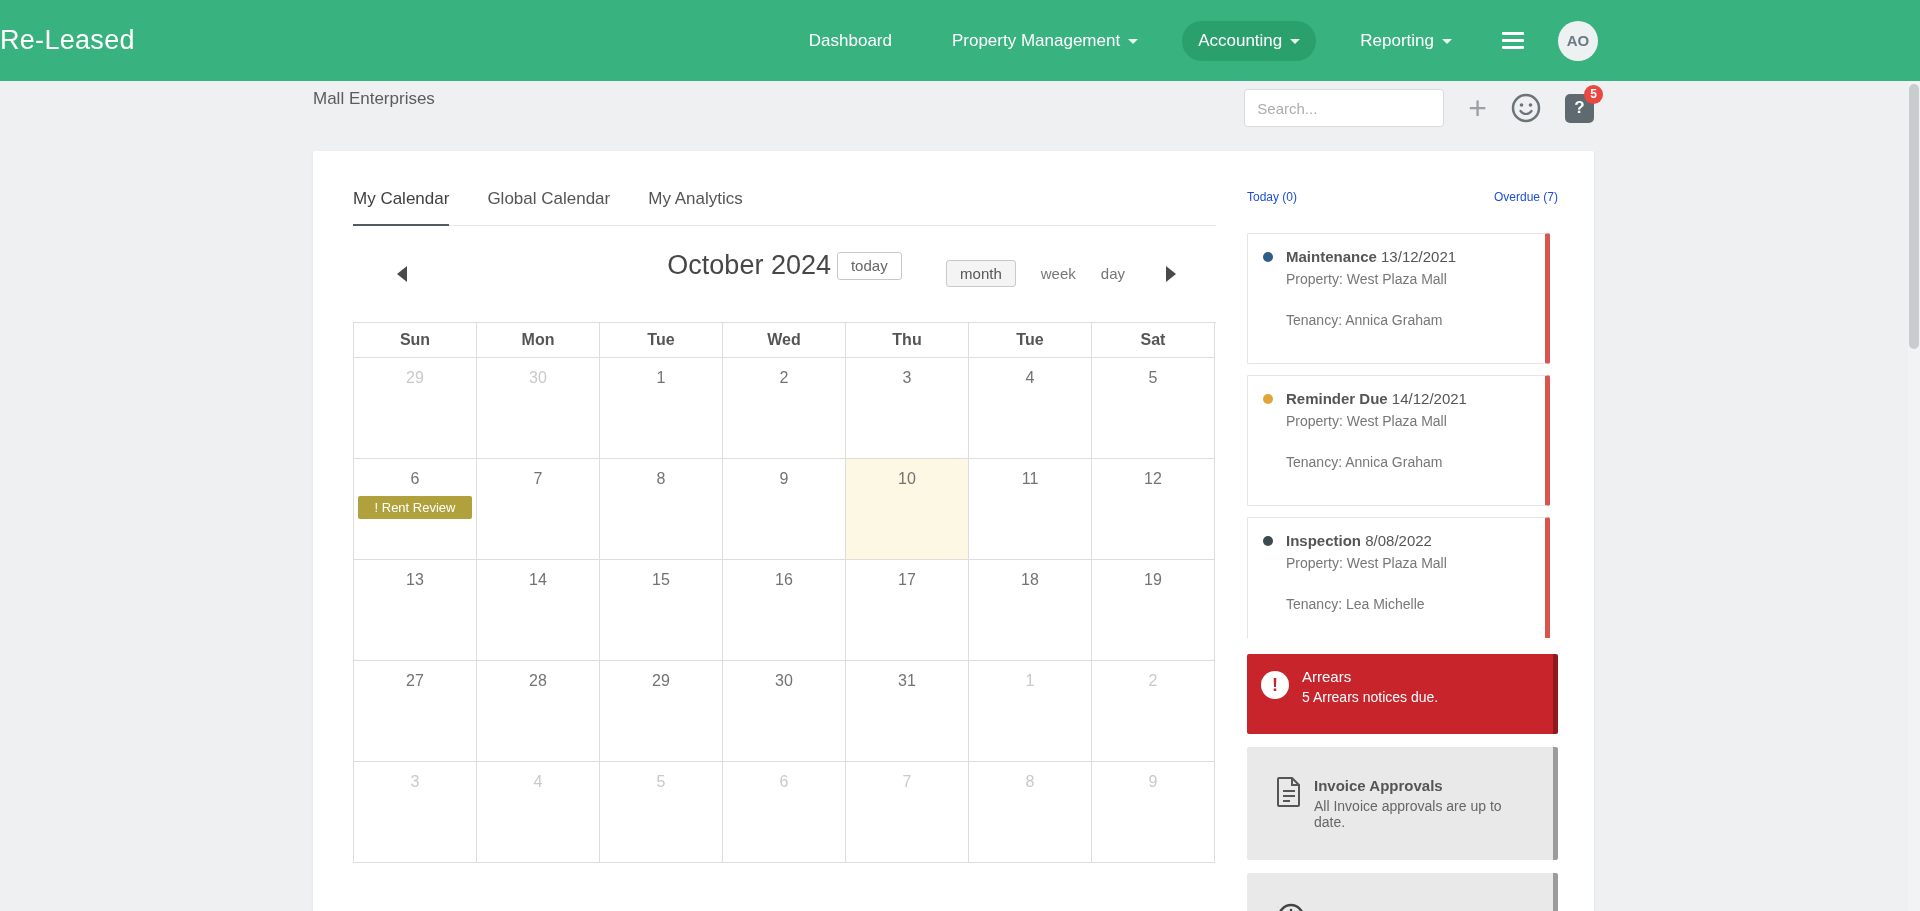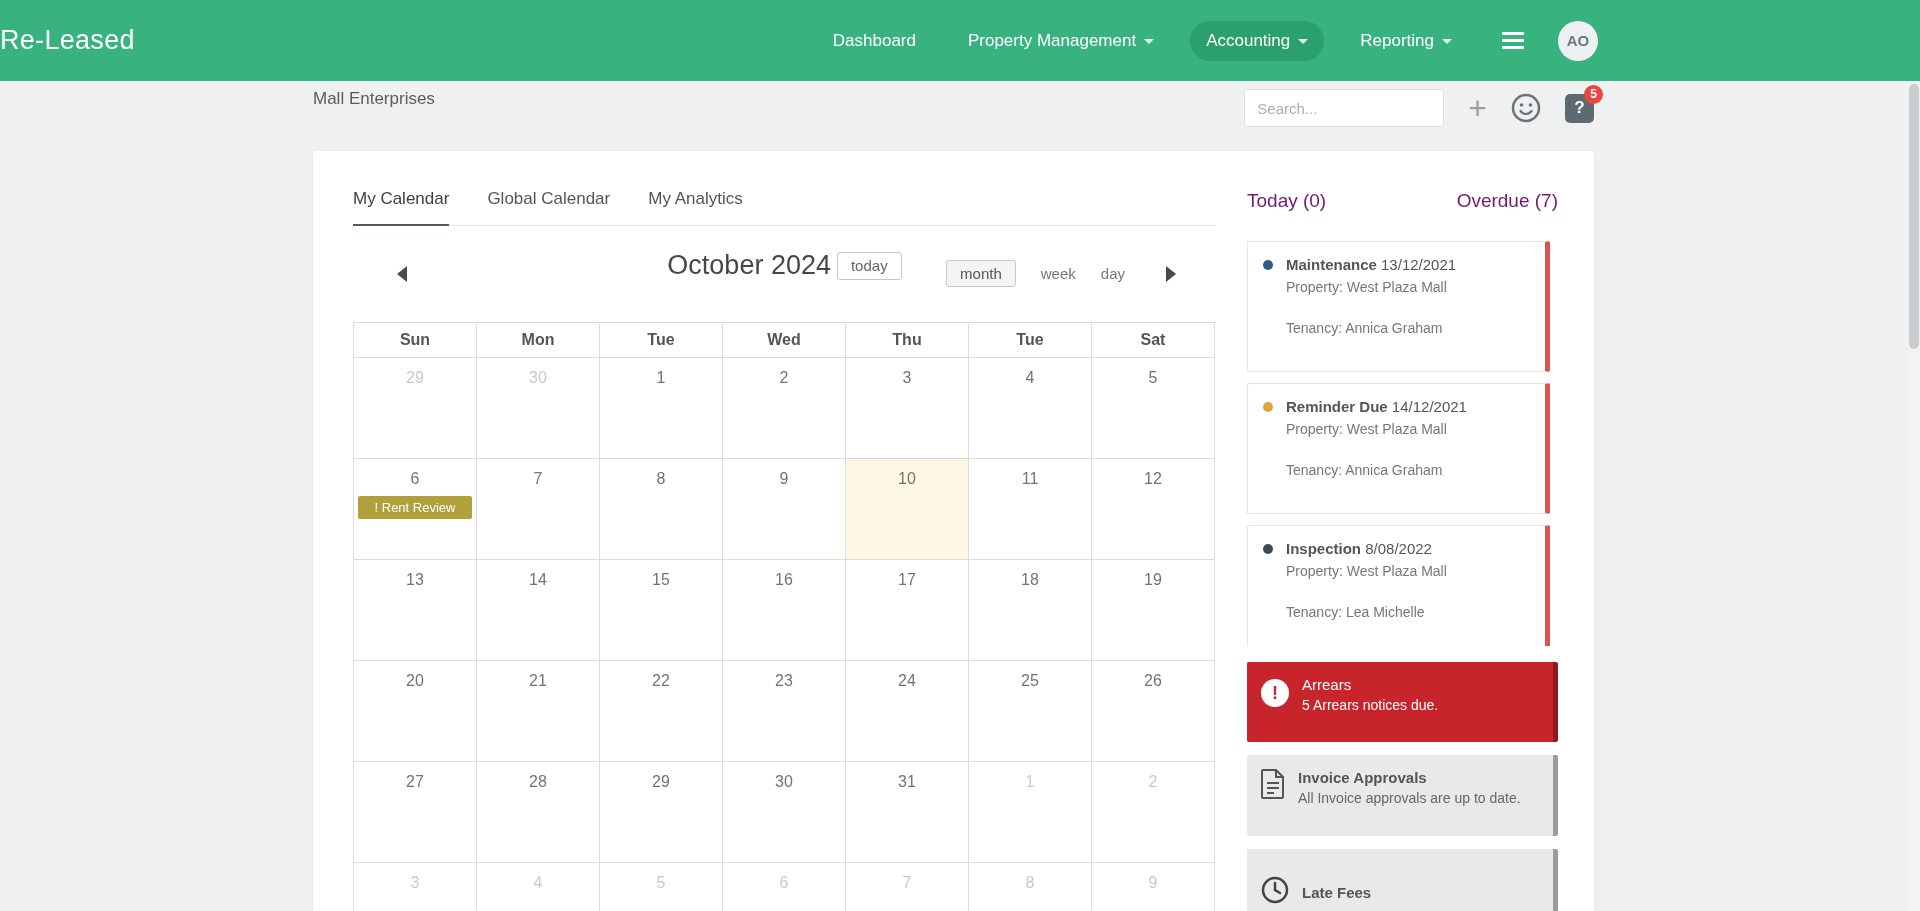--- a/index.html
+++ b/index.html
@@ -3,21 +3,21 @@
 <meta charset="utf-8">
 <style>
   *{box-sizing:border-box;margin:0;padding:0}
   html,body{width:1920px;height:911px;overflow:hidden}
   body{font-family:"Liberation Sans","DejaVu Sans",sans-serif;background:#eef0f1;color:#555}
   .app{position:relative;width:1920px;height:911px;overflow:hidden;background:#eef0f1}
 
   
   .navbar{height:81px;background:var(--brand-green);display:flex;align-items:center;}
   .logo{color:#fff;font-size:27px;font-weight:500;letter-spacing:.3px;cursor:pointer;white-space:nowrap}
-  .nav-items{display:flex;align-items:flex-start;margin-left:auto;gap:20px}
+  .nav-items{display:flex;align-items:flex-start;margin-left:auto;gap:28px}
   .nav-item{display:flex;align-items:center;gap:8px;color:#fff;font-size:17px;padding:10px 16px;border-radius:20px;cursor:pointer;white-space:nowrap}
   .nav-item.active{background:var(--brand-green-dark)}
   .chev{width:0;height:0;border-left:5px solid transparent;border-right:5px solid transparent;border-top:5px solid rgba(255,255,255,.9);margin-top:2px}
   .hamburger{margin-left:28px;display:flex;flex-direction:column;gap:4px;cursor:pointer;padding:6px}
   .hamburger span{display:block;width:22px;height:3px;background:#fff;border-radius:1px}
   .avatar{margin-left:28px;margin-right:322px;width:40px;height:40px;border-radius:50%;background:#eef1f2;color:#6a7a84;
           font-size:15px;font-weight:bold;display:flex;align-items:center;justify-content:center;cursor:pointer;flex:none}
 
   
   .container{width:1281px;margin-left:313px}
@@ -61,42 +61,42 @@
              border-right:1px solid #ddd;border-bottom:1px solid #ddd;background:#fff}
   .cal-row{display:flex;border-left:1px solid #ddd}
   .cal-cell{width:123px;height:101px;border-right:1px solid #ddd;border-bottom:1px solid #ddd;position:relative;background:#fff;cursor:pointer}
   .cal-cell.today{background:var(--today-highlight)}
   .cal-daynum{text-align:center;padding-top:11px;font-size:16px;color:#737373}
   .cal-cell.other .cal-daynum{color:#c9c9c9}
   .cal-event{margin:8px 4px 0;background:var(--event-olive);color:#fff;font-size:13px;text-align:center;padding:4px 8px;border-radius:2px;cursor:pointer;white-space:nowrap;overflow:hidden}
 
   
   .side-headers{display:flex;justify-content:space-between;align-items:baseline;padding-top:5px}
-  .side-h{font-size:19px;color:#701a75;cursor:pointer}
+  .side-h{font-size:12px;color:#1d4ed8;cursor:pointer}
   .overdue-list{margin-top:29px;height:405px;overflow-y:auto;padding-right:8px;scrollbar-width:thin}
   .overdue-list::-webkit-scrollbar{width:10px}
   .overdue-list::-webkit-scrollbar-track{background:#f1f1f1;border-radius:5px}
   .overdue-list::-webkit-scrollbar-thumb{background:#c4c4c4;border-radius:5px}
   .overdue-card{position:relative;background:#fff;border:1px solid #e4e4e4;border-right:5px solid var(--overdue-stripe);
                 border-radius:2px;padding:14px 12px 18px 38px;margin-bottom:11px;cursor:pointer;min-height:131px}
   .dot{position:absolute;left:15px;top:18px;width:10px;height:10px;border-radius:50%}
   .overdue-title{font-weight:bold;font-size:15px;color:#555}
   .overdue-date{font-size:15px;color:#555}
   .overdue-sub{font-size:14px;color:#777;margin-top:5px}
   .overdue-sub.tenancy{margin-top:25px}
 
   .alert-card{margin-top:16px;background:var(--arrears-red);border-right:5px solid var(--arrears-red-dark);border-radius:2px;
               padding:14px 14px;display:flex;align-items:flex-start;gap:13px;color:#fff;cursor:pointer;min-height:80px}
   .alert-icon{width:28px;height:28px;border-radius:50%;background:#fff;color:var(--arrears-red);font-weight:bold;font-size:18px;
               display:flex;align-items:center;justify-content:center;flex:none;margin-top:3px}
   .alert-title{font-size:15px;font-weight:normal}
   .alert-text{font-size:14px;margin-top:4px}
 
   .gray-card{margin-top:13px;background:var(--gray-card);border-right:5px solid var(--gray-stripe);border-radius:2px;
-             padding:14px;display:flex;align-items:flex-start;gap:13px;min-height:81px;cursor:pointer}
+             padding:30px;display:flex;align-items:flex-start;gap:13px;min-height:81px;cursor:pointer}
   .gray-card .g-title{font-size:15px;font-weight:bold;color:#555}
   .gray-card .g-text{font-size:14px;color:#666;margin-top:4px}
   .gray-card.latefees{align-items:center;min-height:86px}
 
   
   .win-scroll{position:absolute;top:81px;right:0;width:12px;bottom:0;background:#f2f3f4;cursor:pointer}
   .win-thumb{position:absolute;top:3px;left:1px;width:10px;height:265px;background:#c9ccce;border-radius:5px;cursor:grab}
 </style>
 </head>
 <body>
@@ -247,43 +247,20 @@
                   <div class="cal-daynum">16</div>
                 </div>
                 <div class="cal-cell">
                   <div class="cal-daynum">17</div>
                 </div>
                 <div class="cal-cell">
                   <div class="cal-daynum">18</div>
                 </div>
                 <div class="cal-cell">
                   <div class="cal-daynum">19</div>
-                </div>
-              </div>
-              <div class="cal-row">
-                <div class="cal-cell">
-                  <div class="cal-daynum">20</div>
-                </div>
-                <div class="cal-cell">
-                  <div class="cal-daynum">21</div>
-                </div>
-                <div class="cal-cell">
-                  <div class="cal-daynum">22</div>
-                </div>
-                <div class="cal-cell">
-                  <div class="cal-daynum">23</div>
-                </div>
-                <div class="cal-cell">
-                  <div class="cal-daynum">24</div>
-                </div>
-                <div class="cal-cell">
-                  <div class="cal-daynum">25</div>
-                </div>
-                <div class="cal-cell">
-                  <div class="cal-daynum">26</div>
                 </div>
               </div>
               <div class="cal-row">
                 <div class="cal-cell">
                   <div class="cal-daynum">27</div>
                 </div>
                 <div class="cal-cell">
                   <div class="cal-daynum">28</div>
                 </div>
                 <div class="cal-cell">

